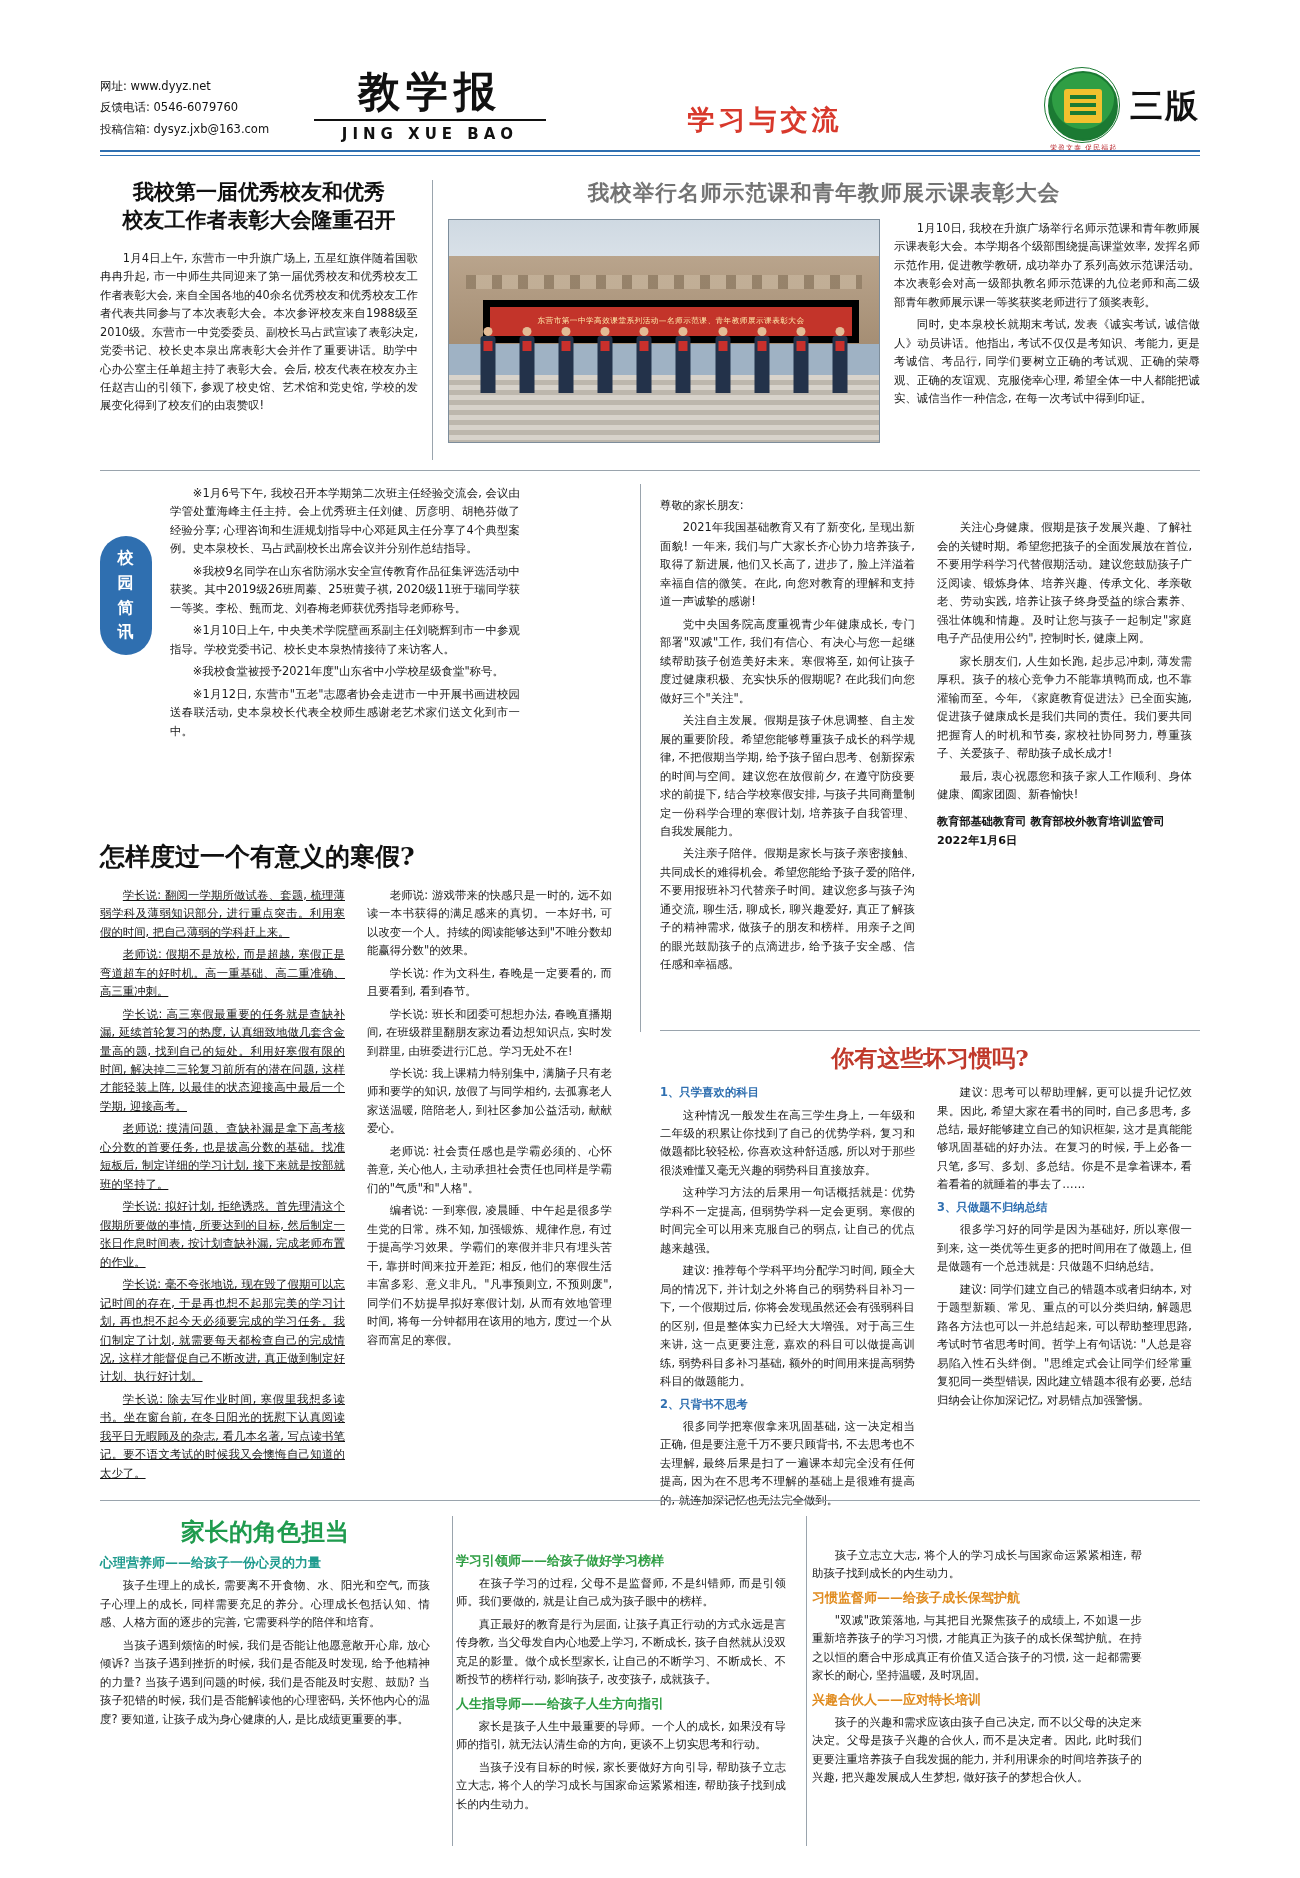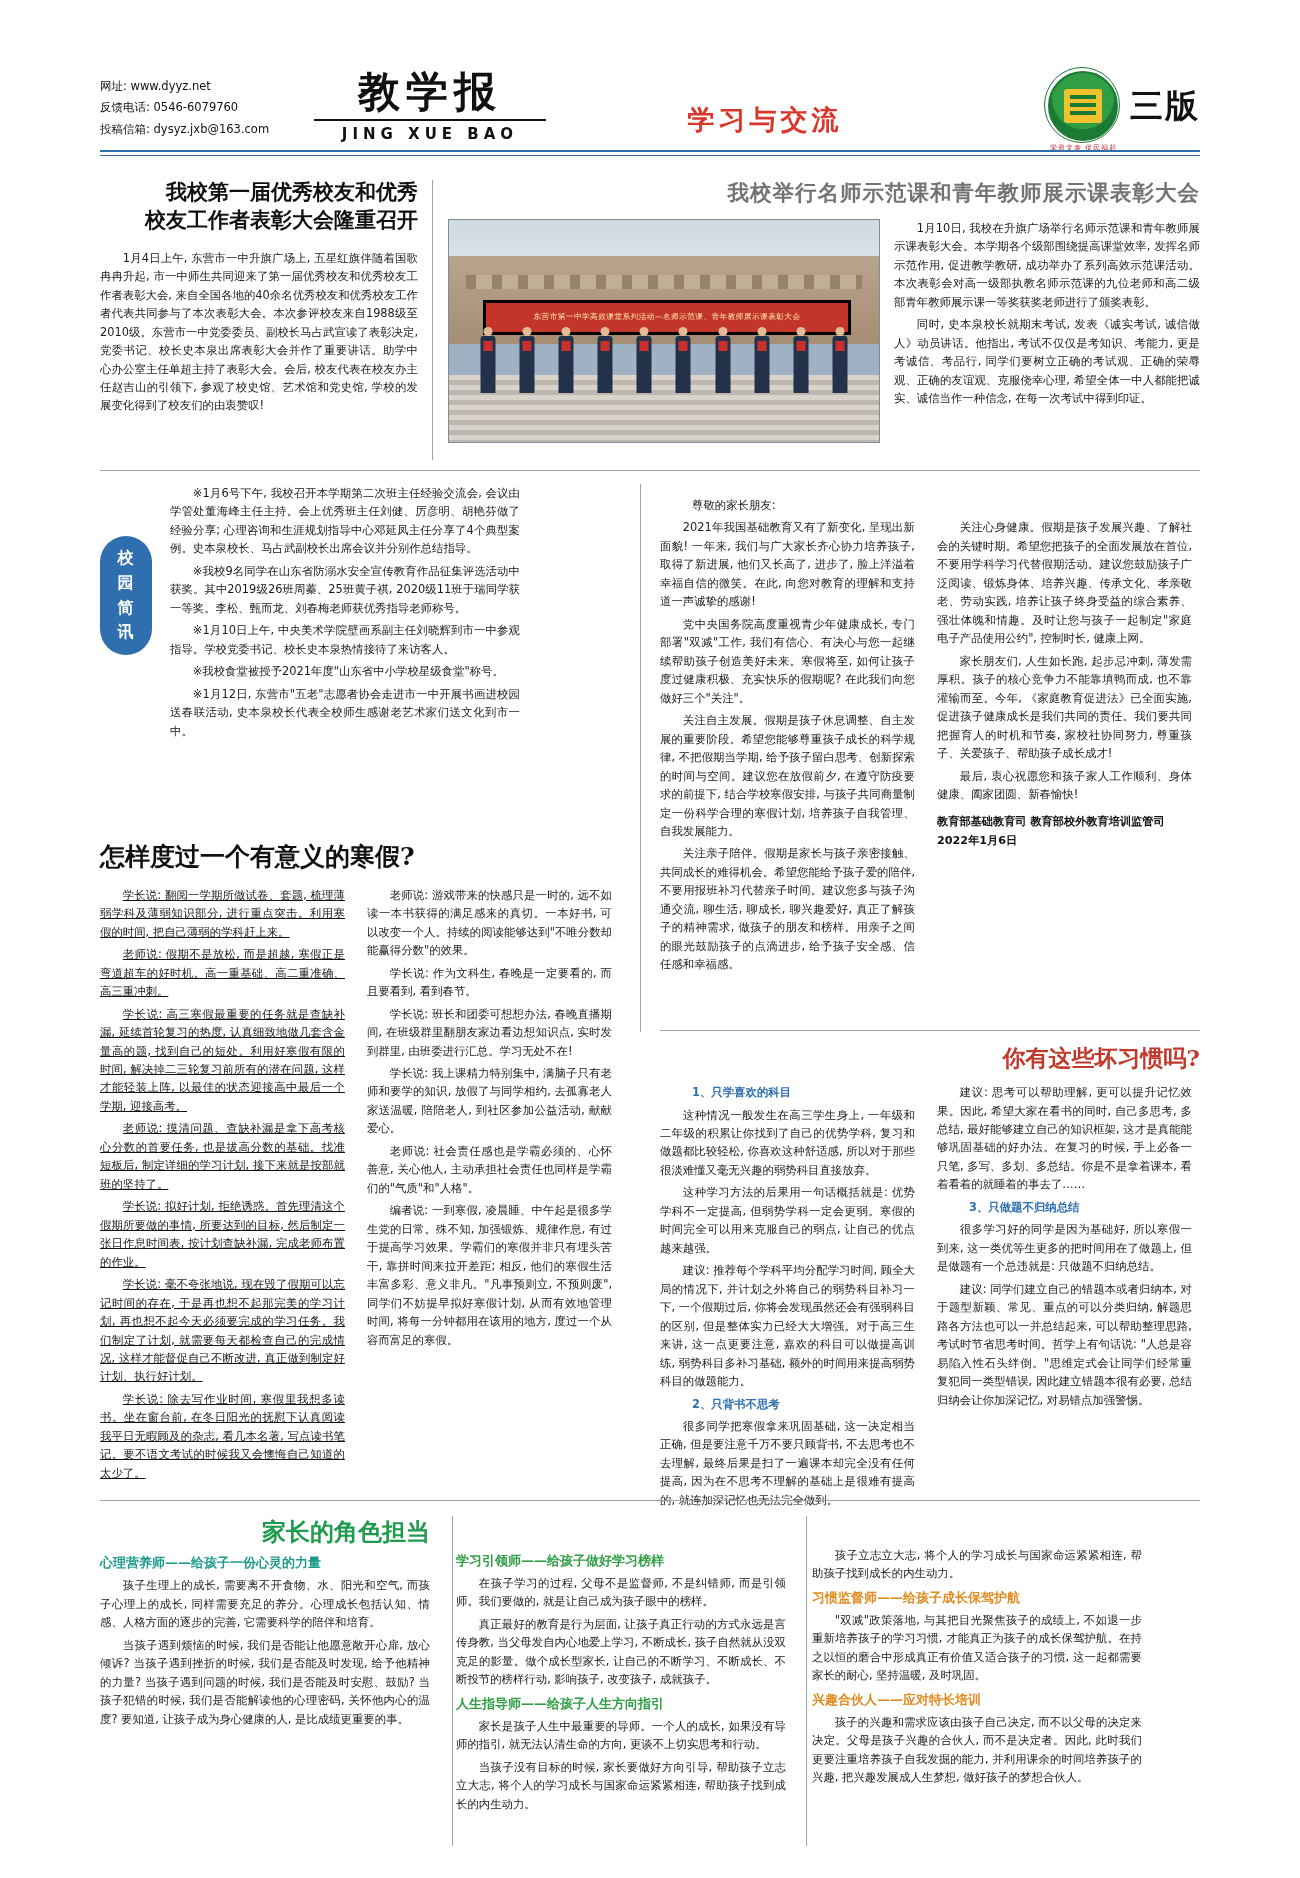--- a/index.html
+++ b/index.html
@@ -76,27 +76,27 @@
     position:absolute;left:100px;top:150px;width:1100px;border-top:2px solid #2f6fb0;
   }
   .rule-main:after{
     content:"";position:absolute;left:0;top:3px;width:1100px;border-top:1px solid #2f6fb0;
   }
 
   
   .blk{position:absolute;box-sizing:border-box;}
   .hl{
     font-family:"DejaVu Serif","Liberation Serif",serif;
-    font-weight:bold;text-align:right;line-height:1.35;
+    font-weight:bold;text-align:center;line-height:1.35;
   }
   p.t{
     margin:0 0 4px 0;font-size:11.4px;line-height:1.62;text-align:justify;
     text-indent:2em;color:#1a1a1a;
   }
-  p.t.ni{text-indent:0;margin-left:32px;}
+  p.t.ni{text-indent:0;}
   .sep-h{border-top:1px solid #9aa4ad;}
   .sep-v{position:absolute;border-left:1px solid #9aa4ad;}
 
   
   .photo{
     position:relative;overflow:hidden;background:#9fb2c4;
     border:1px solid #7d8d9b;
   }
   .photo .sky{position:absolute;left:0;top:0;width:100%;height:34%;
     background:linear-gradient(#cfd9e2,#e3e9ee);}
@@ -106,21 +106,21 @@
     content:"";position:absolute;left:4%;top:22%;width:92%;height:16%;
     background:repeating-linear-gradient(90deg,#8d7a62 0 10px,#c6b49c 10px 26px);
     opacity:.75;
   }
   .photo .steps{position:absolute;left:0;bottom:0;width:100%;height:30%;
     background:repeating-linear-gradient(#d8d3cb 0 5px,#bdb7ad 5px 10px);}
   .photo .banner{
     position:absolute;left:8%;top:36%;width:84%;height:13%;
     background:#c3342a;color:#ffe9a8;font-size:7.6px;
     display:flex;align-items:center;justify-content:center;letter-spacing:.5px;
-    border:3px solid #000000;
+    border:7px solid #000000;
   }
   .photo .people{
     position:absolute;left:6%;bottom:22%;width:88%;height:30%;
     display:flex;justify-content:space-between;align-items:flex-end;
   }
   .photo .person{width:7.2%;height:100%;position:relative;}
   .photo .person .head{
     position:absolute;left:50%;transform:translateX(-50%);top:0;
     width:9px;height:9px;border-radius:50%;background:#e3bb95;
   }

